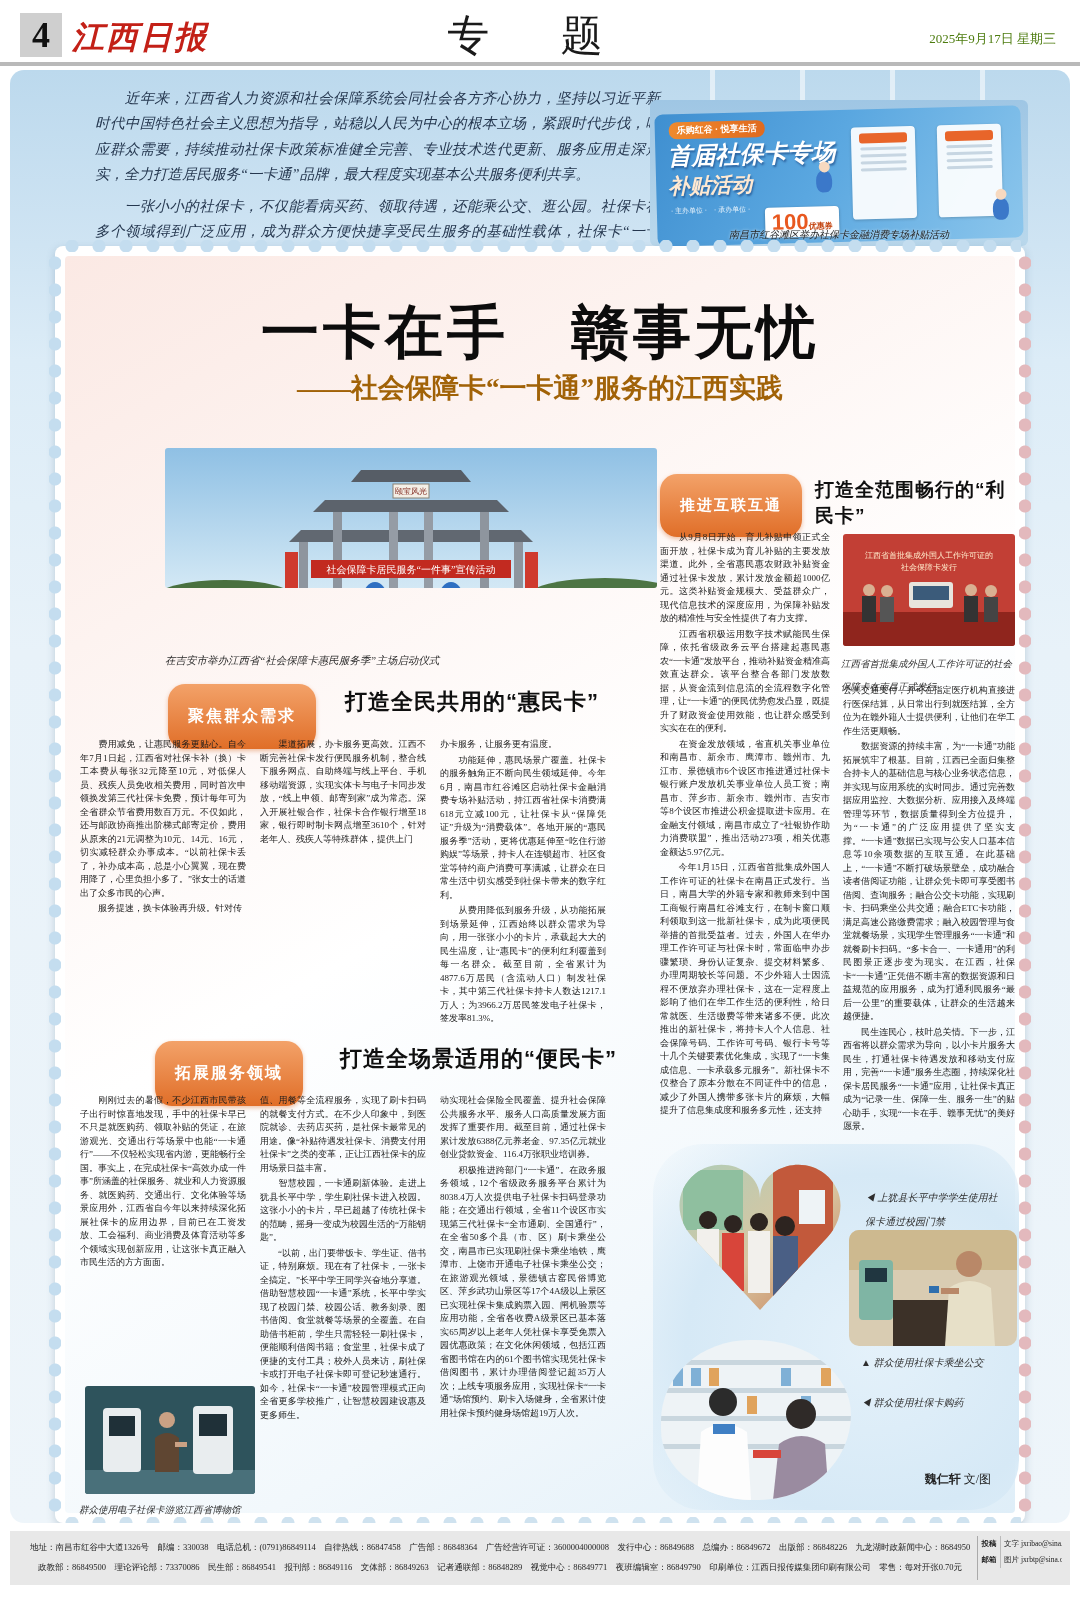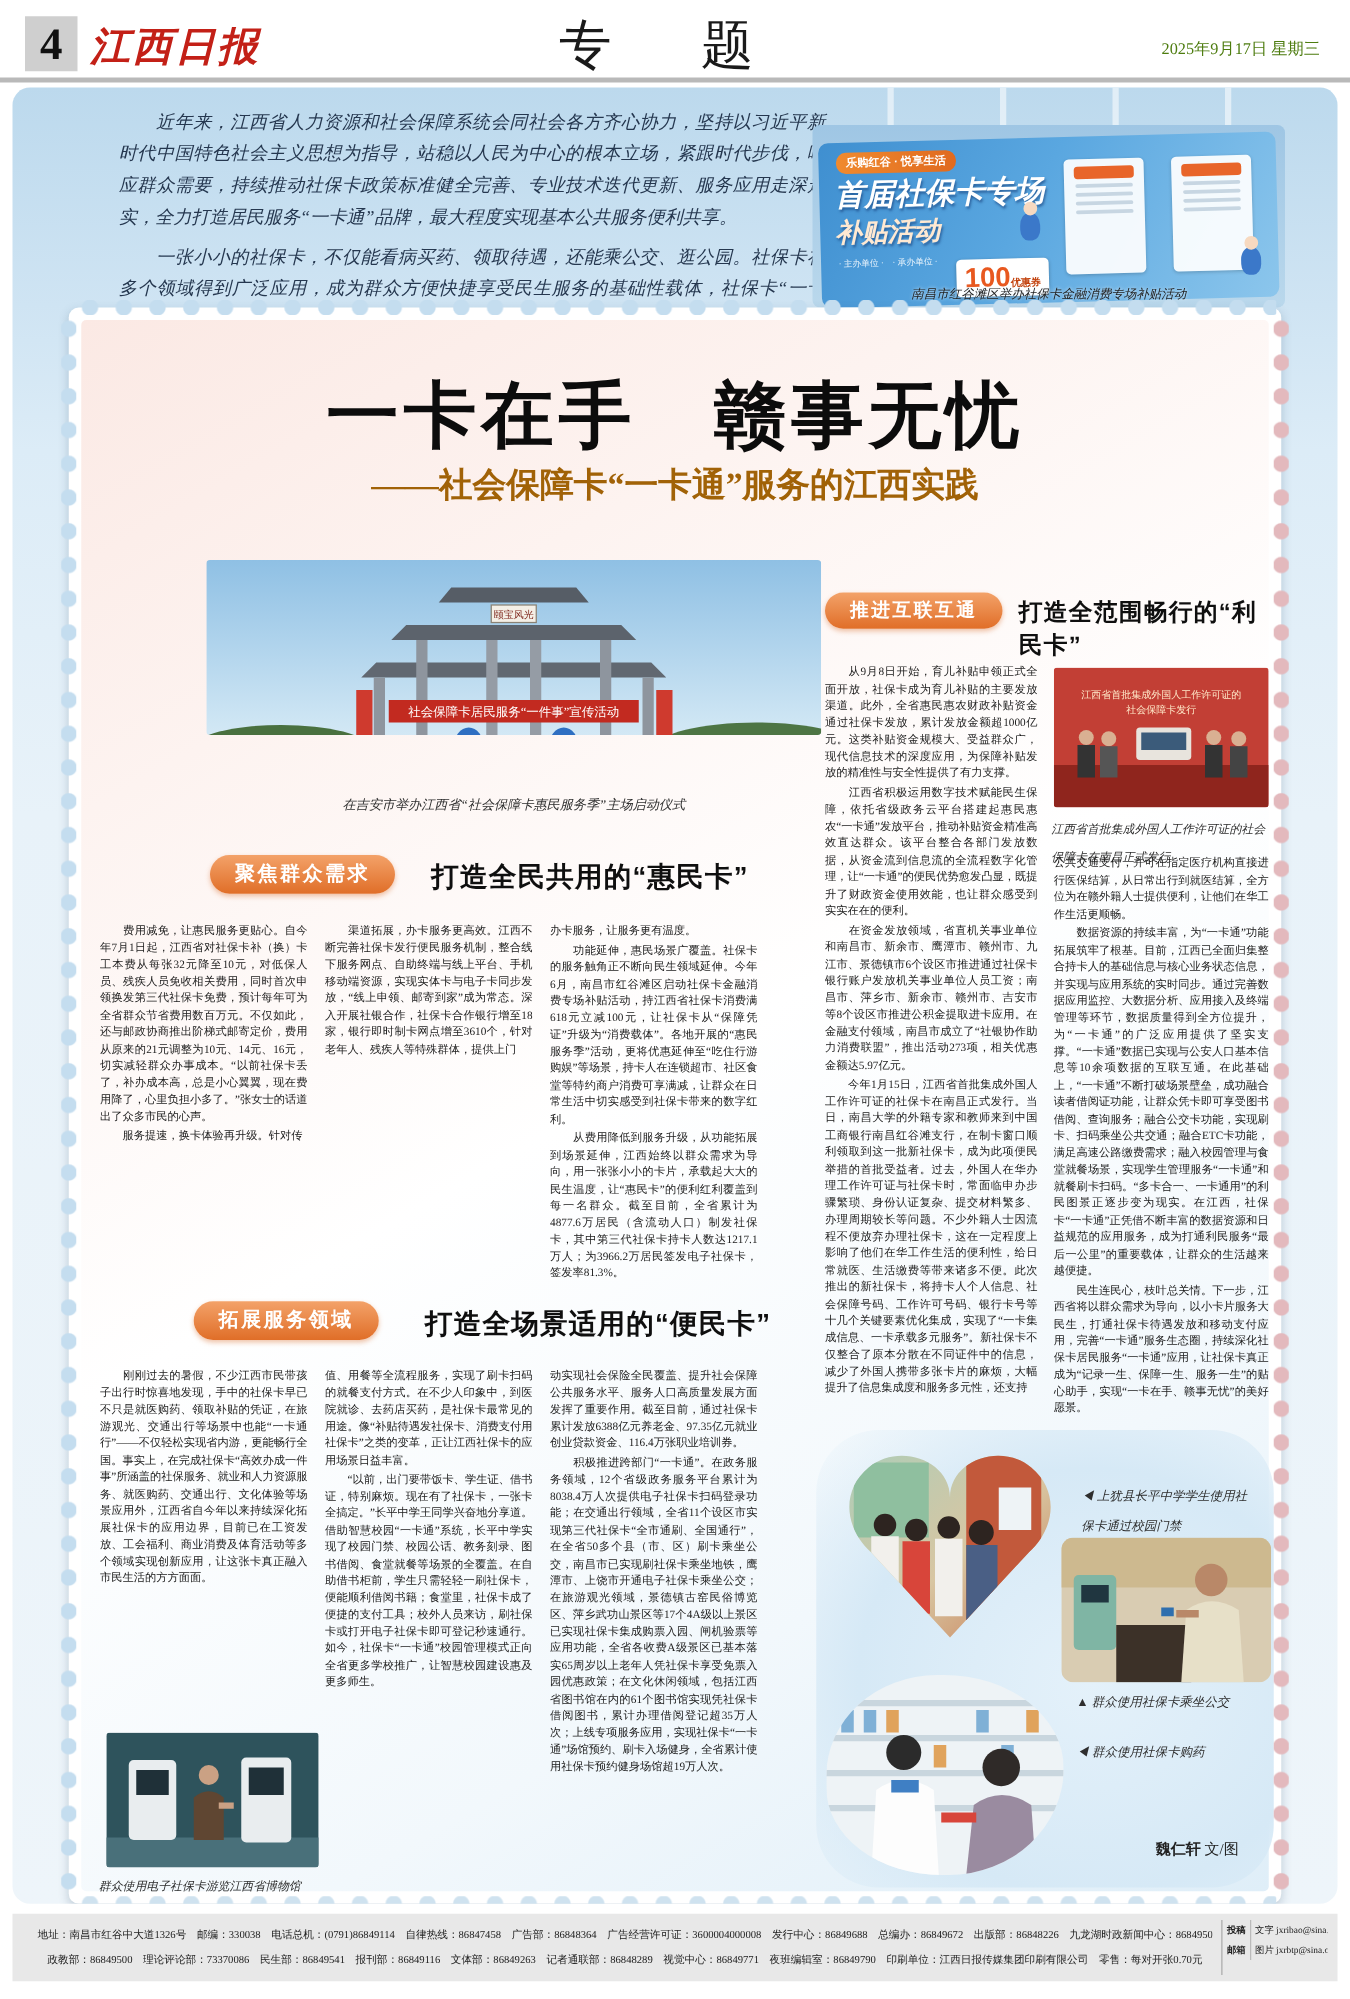--- a/index.html
+++ b/index.html
@@ -65,24 +65,24 @@
   .perf.r{top:4px;bottom:4px;right:-6px;width:12px;background:radial-gradient(circle 6px at 6px 13px,#e3b9bd 6px,rgba(0,0,0,0) 7px);background-size:12px 27px;background-repeat:repeat-y;}
 
   .headline{position:absolute;left:0;right:0;top:48px;text-align:center;z-index:2;
             font-family:"Liberation Sans",sans-serif;font-weight:900;font-size:58px;color:#0c0c0c;letter-spacing:4px;}
   .subhead{position:absolute;left:0;right:0;top:124px;text-align:center;z-index:2;
            font-weight:bold;font-size:27px;color:#a16207;}
   .byline{position:absolute;left:0;right:0;top:170px;text-align:center;z-index:2;
           font-size:13px;color:#333;letter-spacing:3px;}
 
   .main-photo{position:absolute;left:110px;top:202px;width:492px;height:140px;border-radius:3px;overflow:hidden;z-index:2;}
-  .photo-cap{position:absolute;left:110px;top:388px;width:492px;text-align:center;z-index:2;}
+  .photo-cap{position:absolute;left:110px;top:404px;width:492px;text-align:left;z-index:2;}
   .cap{font-size:10.5px;font-style:italic;color:#2e2e2e;}
 
-  .sec-badge{position:absolute;z-index:2;padding:5px 20px;border-radius:17px;color:#fff;
+  .sec-badge{position:absolute;z-index:2;padding:22px 20px;border-radius:17px;color:#fff;
              font-family:"Liberation Sans",sans-serif;font-weight:bold;font-size:16px;letter-spacing:2px;
              background:linear-gradient(180deg,#f3a269,#e06e28);box-shadow:0 2px 4px rgba(220,120,60,.45);}
   .sec-title{position:absolute;z-index:2;font-family:"Liberation Sans",sans-serif;font-weight:bold;
              font-size:22px;color:#0f0f0f;letter-spacing:1px;}
 
   .col{position:absolute;width:166px;z-index:2;font-size:9px;line-height:1.5;color:#1b1b1b;
        text-align:justify;overflow:hidden;}
   .col p{margin:0 0 2px 0;}
 
   .evt-photo{position:absolute;left:788px;top:288px;width:172px;height:112px;border-radius:3px;overflow:hidden;z-index:2;}
@@ -230,20 +230,21 @@
           <p class="">　　从费用降低到服务升级，从功能拓展到场景延伸，江西始终以群众需求为导向，用一张张小小的卡片，承载起大大的民生温度，让“惠民卡”的便利红利覆盖到每一名群众。截至目前，全省累计为4877.6万居民（含流动人口）制发社保卡，其中第三代社保卡持卡人数达1217.1万人；为3966.2万居民签发电子社保卡，签发率81.3%。</p>
         </div>
 
       <div class="sec-badge" style="left:100px;top:795px">拓展服务领域</div>
       <div class="sec-title" style="left:285px;top:798px">打造全场景适用的“便民卡”</div>
       <div class="col" style="left:25px;top:848px;height:288px">
           <p class="">　　刚刚过去的暑假，不少江西市民带孩子出行时惊喜地发现，手中的社保卡早已不只是就医购药、领取补贴的凭证，在旅游观光、交通出行等场景中也能“一卡通行”——不仅轻松实现省内游，更能畅行全国。事实上，在完成社保卡“高效办成一件事”所涵盖的社保服务、就业和人力资源服务、就医购药、交通出行、文化体验等场景应用外，江西省自今年以来持续深化拓展社保卡的应用边界，目前已在工资发放、工会福利、商业消费及体育活动等多个领域实现创新应用，让这张卡真正融入市民生活的方方面面。</p>
         </div>
       <div class="col" style="left:205px;top:848px;height:412px">
           <p class="">值、用餐等全流程服务，实现了刷卡扫码的就餐支付方式。在不少人印象中，到医院就诊、去药店买药，是社保卡最常见的用途。像“补贴待遇发社保卡、消费支付用社保卡”之类的变革，正让江西社保卡的应用场景日益丰富。</p>
+          <p class="">　　智慧校园，一卡通刷新体验。走进上犹县长平中学，学生刷社保卡进入校园。这张小小的卡片，早已超越了传统社保卡的范畴，摇身一变成为校园生活的“万能钥匙”。</p>
           <p class="">　　“以前，出门要带饭卡、学生证、借书证，特别麻烦。现在有了社保卡，一张卡全搞定。”长平中学王同学兴奋地分享道。借助智慧校园“一卡通”系统，长平中学实现了校园门禁、校园公话、教务刻录、图书借阅、食堂就餐等场景的全覆盖。在自助借书柜前，学生只需轻轻一刷社保卡，便能顺利借阅书籍；食堂里，社保卡成了便捷的支付工具；校外人员来访，刷社保卡或打开电子社保卡即可登记秒速通行。如今，社保卡“一卡通”校园管理模式正向全省更多学校推广，让智慧校园建设惠及更多师生。</p>
         </div>
       <div class="col" style="left:385px;top:848px;height:412px">
           <p class="">动实现社会保险全民覆盖、提升社会保障公共服务水平、服务人口高质量发展方面发挥了重要作用。截至目前，通过社保卡累计发放6388亿元养老金、97.35亿元就业创业贷款资金、116.4万张职业培训券。</p>
           <p class="">　　积极推进跨部门“一卡通”。在政务服务领域，12个省级政务服务平台累计为8038.4万人次提供电子社保卡扫码登录功能；在交通出行领域，全省11个设区市实现第三代社保卡“全市通刷、全国通行”，在全省50多个县（市、区）刷卡乘坐公交，南昌市已实现刷社保卡乘坐地铁，鹰潭市、上饶市开通电子社保卡乘坐公交；在旅游观光领域，景德镇古窑民俗博览区、萍乡武功山景区等17个4A级以上景区已实现社保卡集成购票入园、闸机验票等应用功能，全省各收费A级景区已基本落实65周岁以上老年人凭社保卡享受免票入园优惠政策；在文化休闲领域，包括江西省图书馆在内的61个图书馆实现凭社保卡借阅图书，累计办理借阅登记超35万人次；上线专项服务应用，实现社保卡“一卡通”场馆预约、刷卡入场健身，全省累计使用社保卡预约健身场馆超19万人次。</p>
         </div>
 
       <div class="kiosk">
         <svg width="170" height="108" viewBox="0 0 170 108">
           <rect width="170" height="108" fill="#2e535c"></rect>

